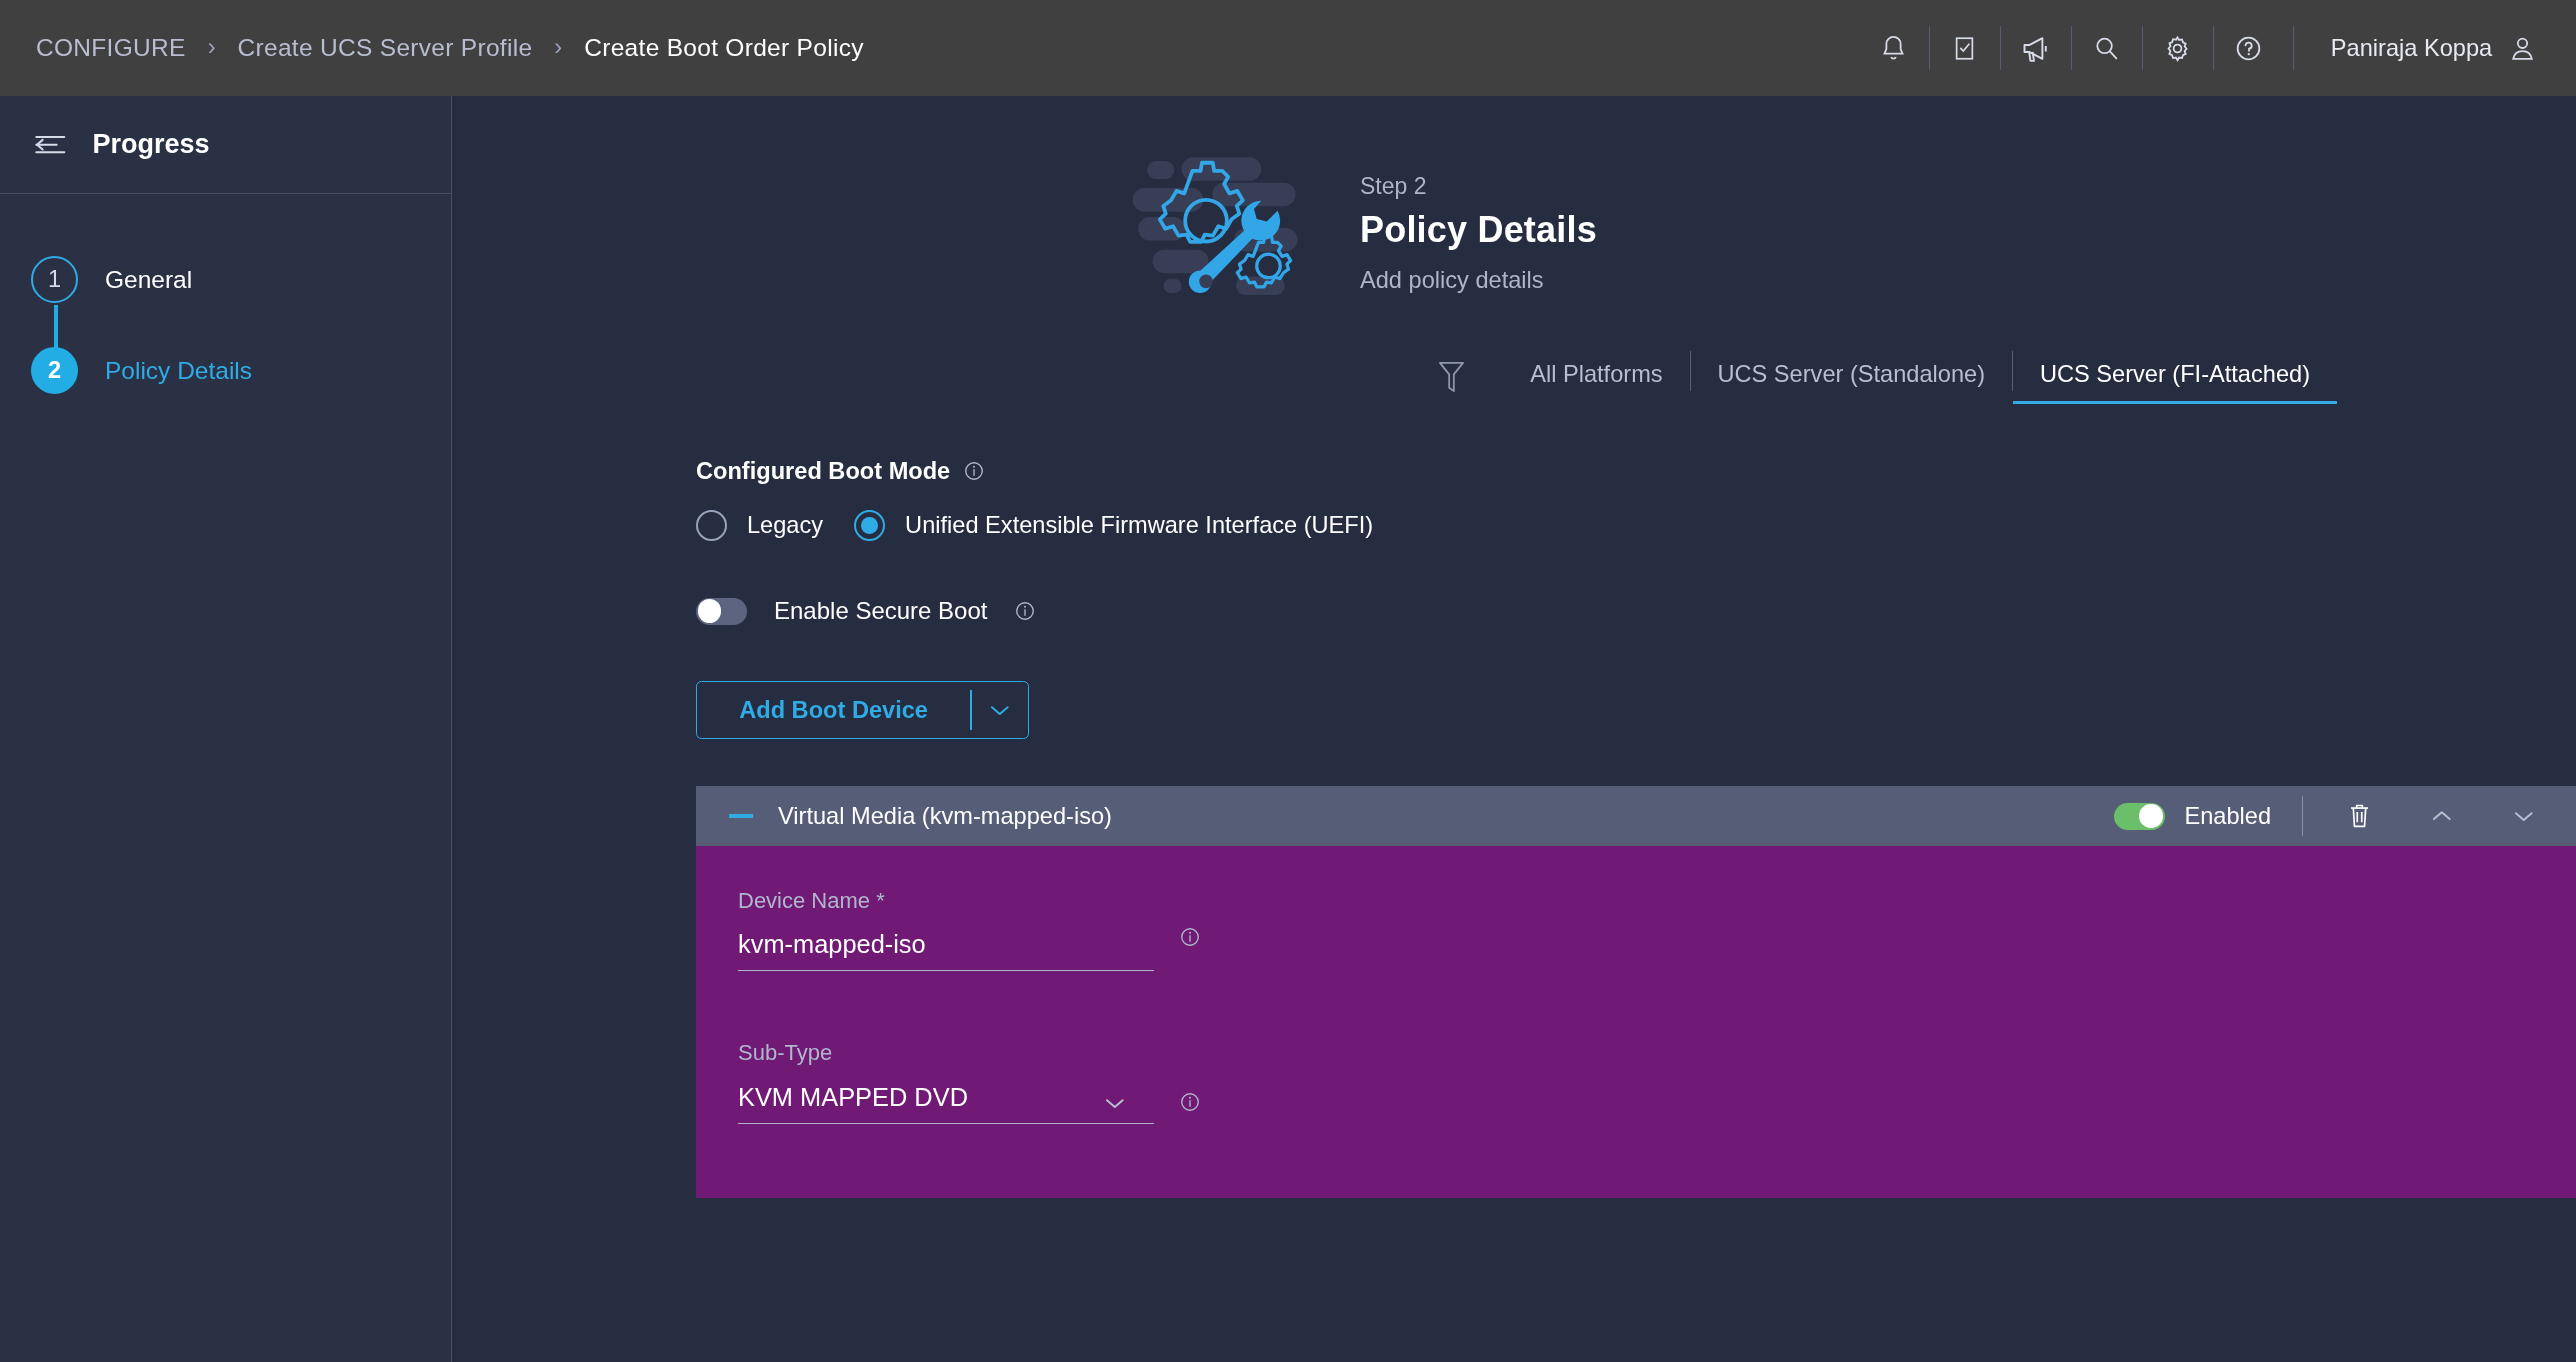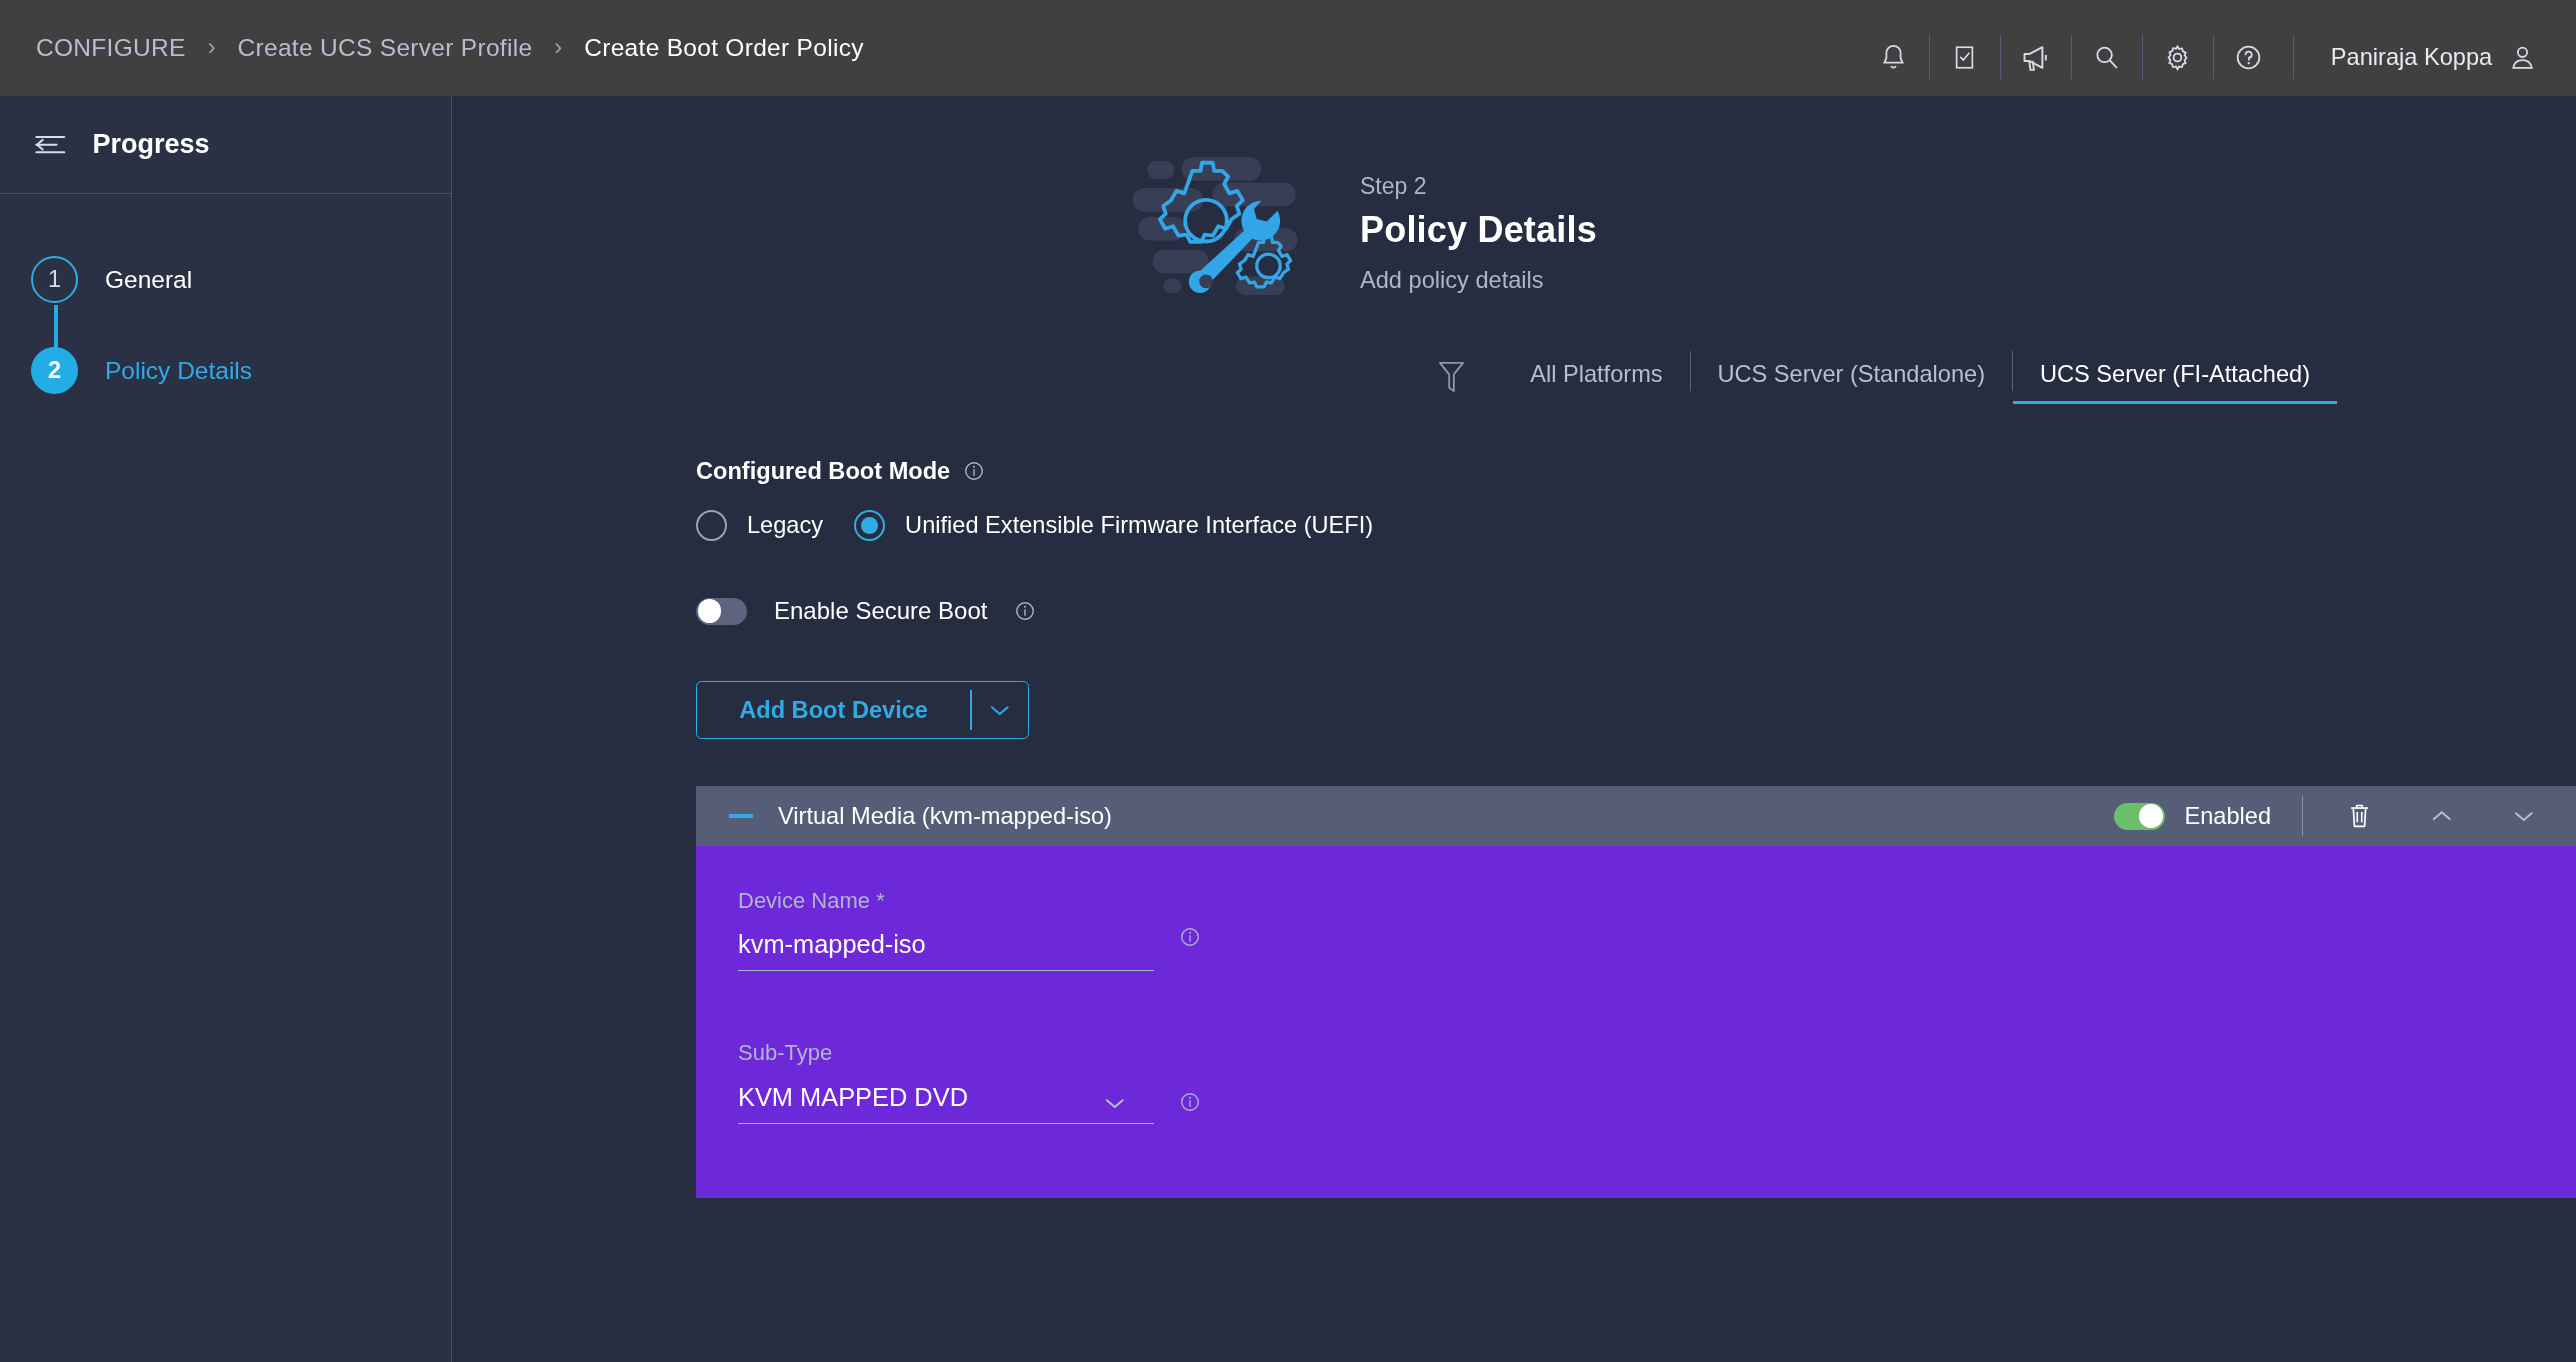--- a/index.html
+++ b/index.html
@@ -18,21 +18,21 @@
     display: flex; align-items: center; justify-content: space-between;
   }
   .breadcrumb { display: flex; align-items: center; padding-left: 36px; gap: 0; }
   .crumb {
     font-size: 24.5px; color: #b8bdd0; letter-spacing: 0.3px; white-space: nowrap;
   }
   .crumb.active { color: #ffffff; }
   .crumb-sep {
     color: #9aa2bb; font-size: 23.6px; padding: 0 22px; line-height: 1;
   }
-  .topright { display: flex; height: 78px; padding-right: 31px; }
+  .topright { display: flex; align-items: center; height: 78px; padding-right: 31px; }
   .ticon {
     width: 71px; height: 96px; display: flex; align-items: center; justify-content: center;
     position: relative;
   }
   .ticon + .ticon::before, .userbox::before {
     content: ""; position: absolute; left: 0; top: 26px; width: 0.9px; height: 44px;
     background: #555c73;
   }
   .userbox {
     position: relative; height: 96px; display: flex; align-items: center; gap: 14.5px;
@@ -110,21 +110,21 @@
 
   .addbtn {
     margin-top: 56px; width: 333px; height: 58px; border: 1.8px solid #2fabe5; border-radius: 5.4px;
     display: flex; align-items: center; background: transparent;
   }
   .addbtn-label { flex: 1; text-align: center; font-size: 23.6px; font-weight: bold; color: #2fabe5; }
   .addbtn-sep { width: 1.8px; height: 40px; background: #2fabe5; }
   .addbtn-caret { width: 56px; display: flex; align-items: center; justify-content: center; }
 
   
-  .card { margin-top: 47px; width: 1880px; background: #6d28d9; }
+  .card { margin-top: 47px; width: 1880px; background: #701a75; }
   .card-head {
     height: 60px; background: #565d77; display: flex; align-items: center; padding: 0 0 0 33px;
   }
   .collapse-dash { width: 23.6px; height: 3.6px; background: #2fabe5; flex: none; }
   .card-title { font-size: 23.6px; color: #ffffff; margin-left: 25.4px; }
   .card-head-right { margin-left: auto; display: flex; align-items: center; padding-right: 27px; gap: 0; }
   .enabled-label { font-size: 23.6px; color: #ffffff; margin-left: 20px; }
   .hd-div { width: 0.9px; height: 40px; background: #8a90a6; margin: 0 31px; }
   .hd-icon { width: 51px; height: 60px; display: flex; align-items: center; justify-content: center; }
   .hd-icon.sp { margin-left: 31px; }

